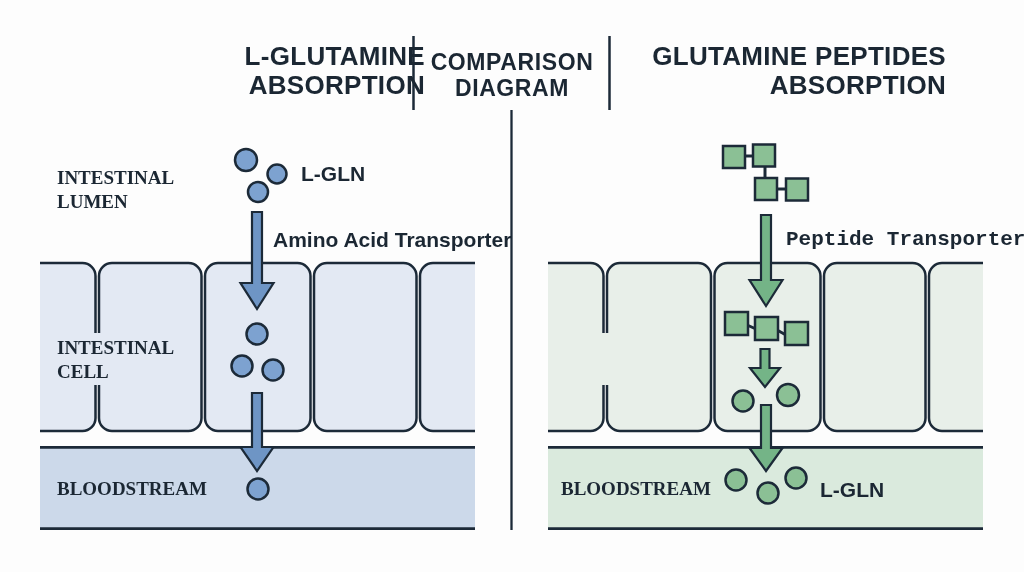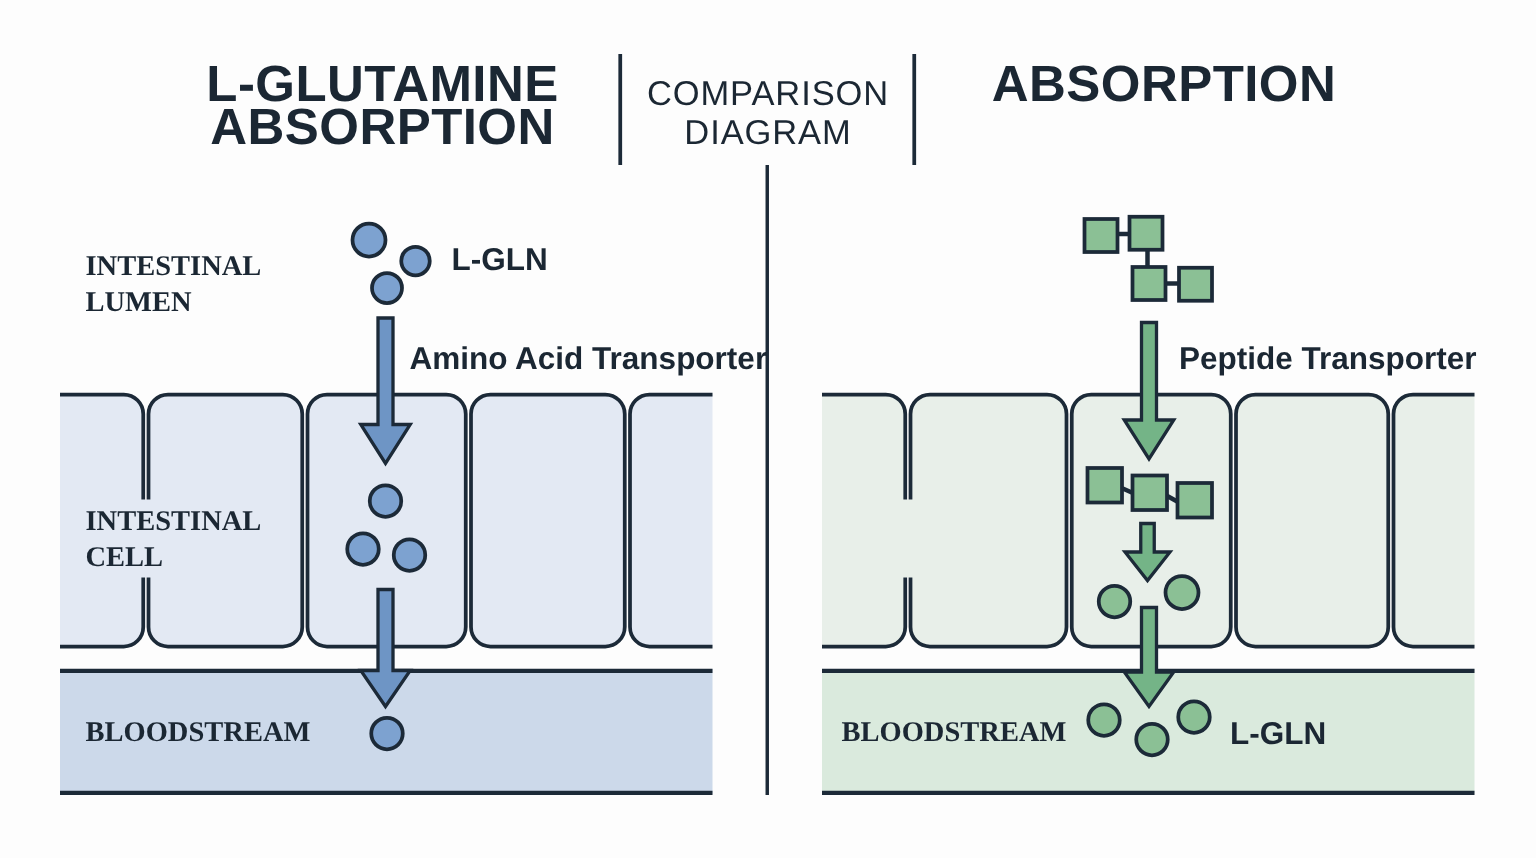--- a/index.html
+++ b/index.html
@@ -2,22 +2,22 @@
 <html><head>
 <meta charset="utf-8">
 <style>
   html,body{margin:0;padding:0;background:#ffffff;}
   #canvas{
     position:relative;width:1024px;height:572px;overflow:hidden;
     background:#fdfdfd;font-family:"Liberation Sans",sans-serif;color:#1b2733;
   }
   #diagram-svg{position:absolute;left:0;top:0;}
   .label{position:absolute;white-space:nowrap;}
-  .title{font-size:34px;font-weight:700;line-height:29px;text-align:center;letter-spacing:.3px;}
-  .title-center{font-size:23px;font-weight:400;line-height:26px;text-align:center;letter-spacing:.6px;}
+  .title{font-size:26px;font-weight:700;line-height:29px;text-align:right;letter-spacing:.3px;}
+  .title-center{font-size:23px;font-weight:700;line-height:26px;text-align:center;letter-spacing:.6px;}
   .region-label{font-size:19px;font-weight:600;line-height:24px;font-family:Liberation Serif, serif;}
   .annot-label{font-size:21px;font-weight:600;}
   svg [data-name$="icon"]{stroke:#1c2a38;}
 </style>
 </head>
 <body>
 
 <div id="canvas" data-name="comparison-diagram">
 
   <svg id="diagram-svg" width="1024" height="572" viewBox="0 0 1024 572" data-name="diagram-shapes">
@@ -122,31 +122,32 @@
     <div data-name="left-title-line1">L-GLUTAMINE</div>
     <div data-name="left-title-line2">ABSORPTION</div>
   </div>
 
   <div class="label title-center" style="left:420px;top:49px;width:184px;" data-name="center-title">
     <div data-name="center-title-line1">COMPARISON</div>
     <div data-name="center-title-line2">DIAGRAM</div>
   </div>
 
   <div class="label title" style="left:606px;top:42px;width:340px;" data-name="right-panel-title">
+    <div data-name="right-title-line1">GLUTAMINE PEPTIDES</div>
     <div data-name="right-title-line2">ABSORPTION</div>
   </div>
 
   <div class="label region-label" style="left:57px;top:166px;" data-name="intestinal-lumen-label">
     <div data-name="lumen-label-line1">INTESTINAL</div>
     <div data-name="lumen-label-line2">LUMEN</div>
   </div>
   <div class="label annot-label" style="left:301px;top:162px;" data-name="lgln-label">L-GLN</div>
   <div class="label annot-label" style="left:273px;top:228px;" data-name="amino-acid-transporter-label">Amino Acid Transporter</div>
   <div class="label region-label" style="left:57px;top:336px;" data-name="intestinal-cell-label">
     <div data-name="cell-label-line1">INTESTINAL</div>
     <div data-name="cell-label-line2">CELL</div>
   </div>
   <div class="label region-label" style="left:57px;top:477px;" data-name="left-bloodstream-label">BLOODSTREAM</div>
 
-  <div class="label annot-label" style="left:786px;top:228px;" data-name="peptide-transporter-label">Peptide Transporter</div>
+  <div class="label annot-label" style="left:786px;top:228px;font-family:Liberation Mono, monospace;" data-name="peptide-transporter-label">Peptide Transporter</div>
   <div class="label region-label" style="left:561px;top:477px;" data-name="right-bloodstream-label">BLOODSTREAM</div>
   <div class="label annot-label" style="left:820px;top:478px;" data-name="right-lgln-label">L-GLN</div>
 </div>
 
 </body></html>

